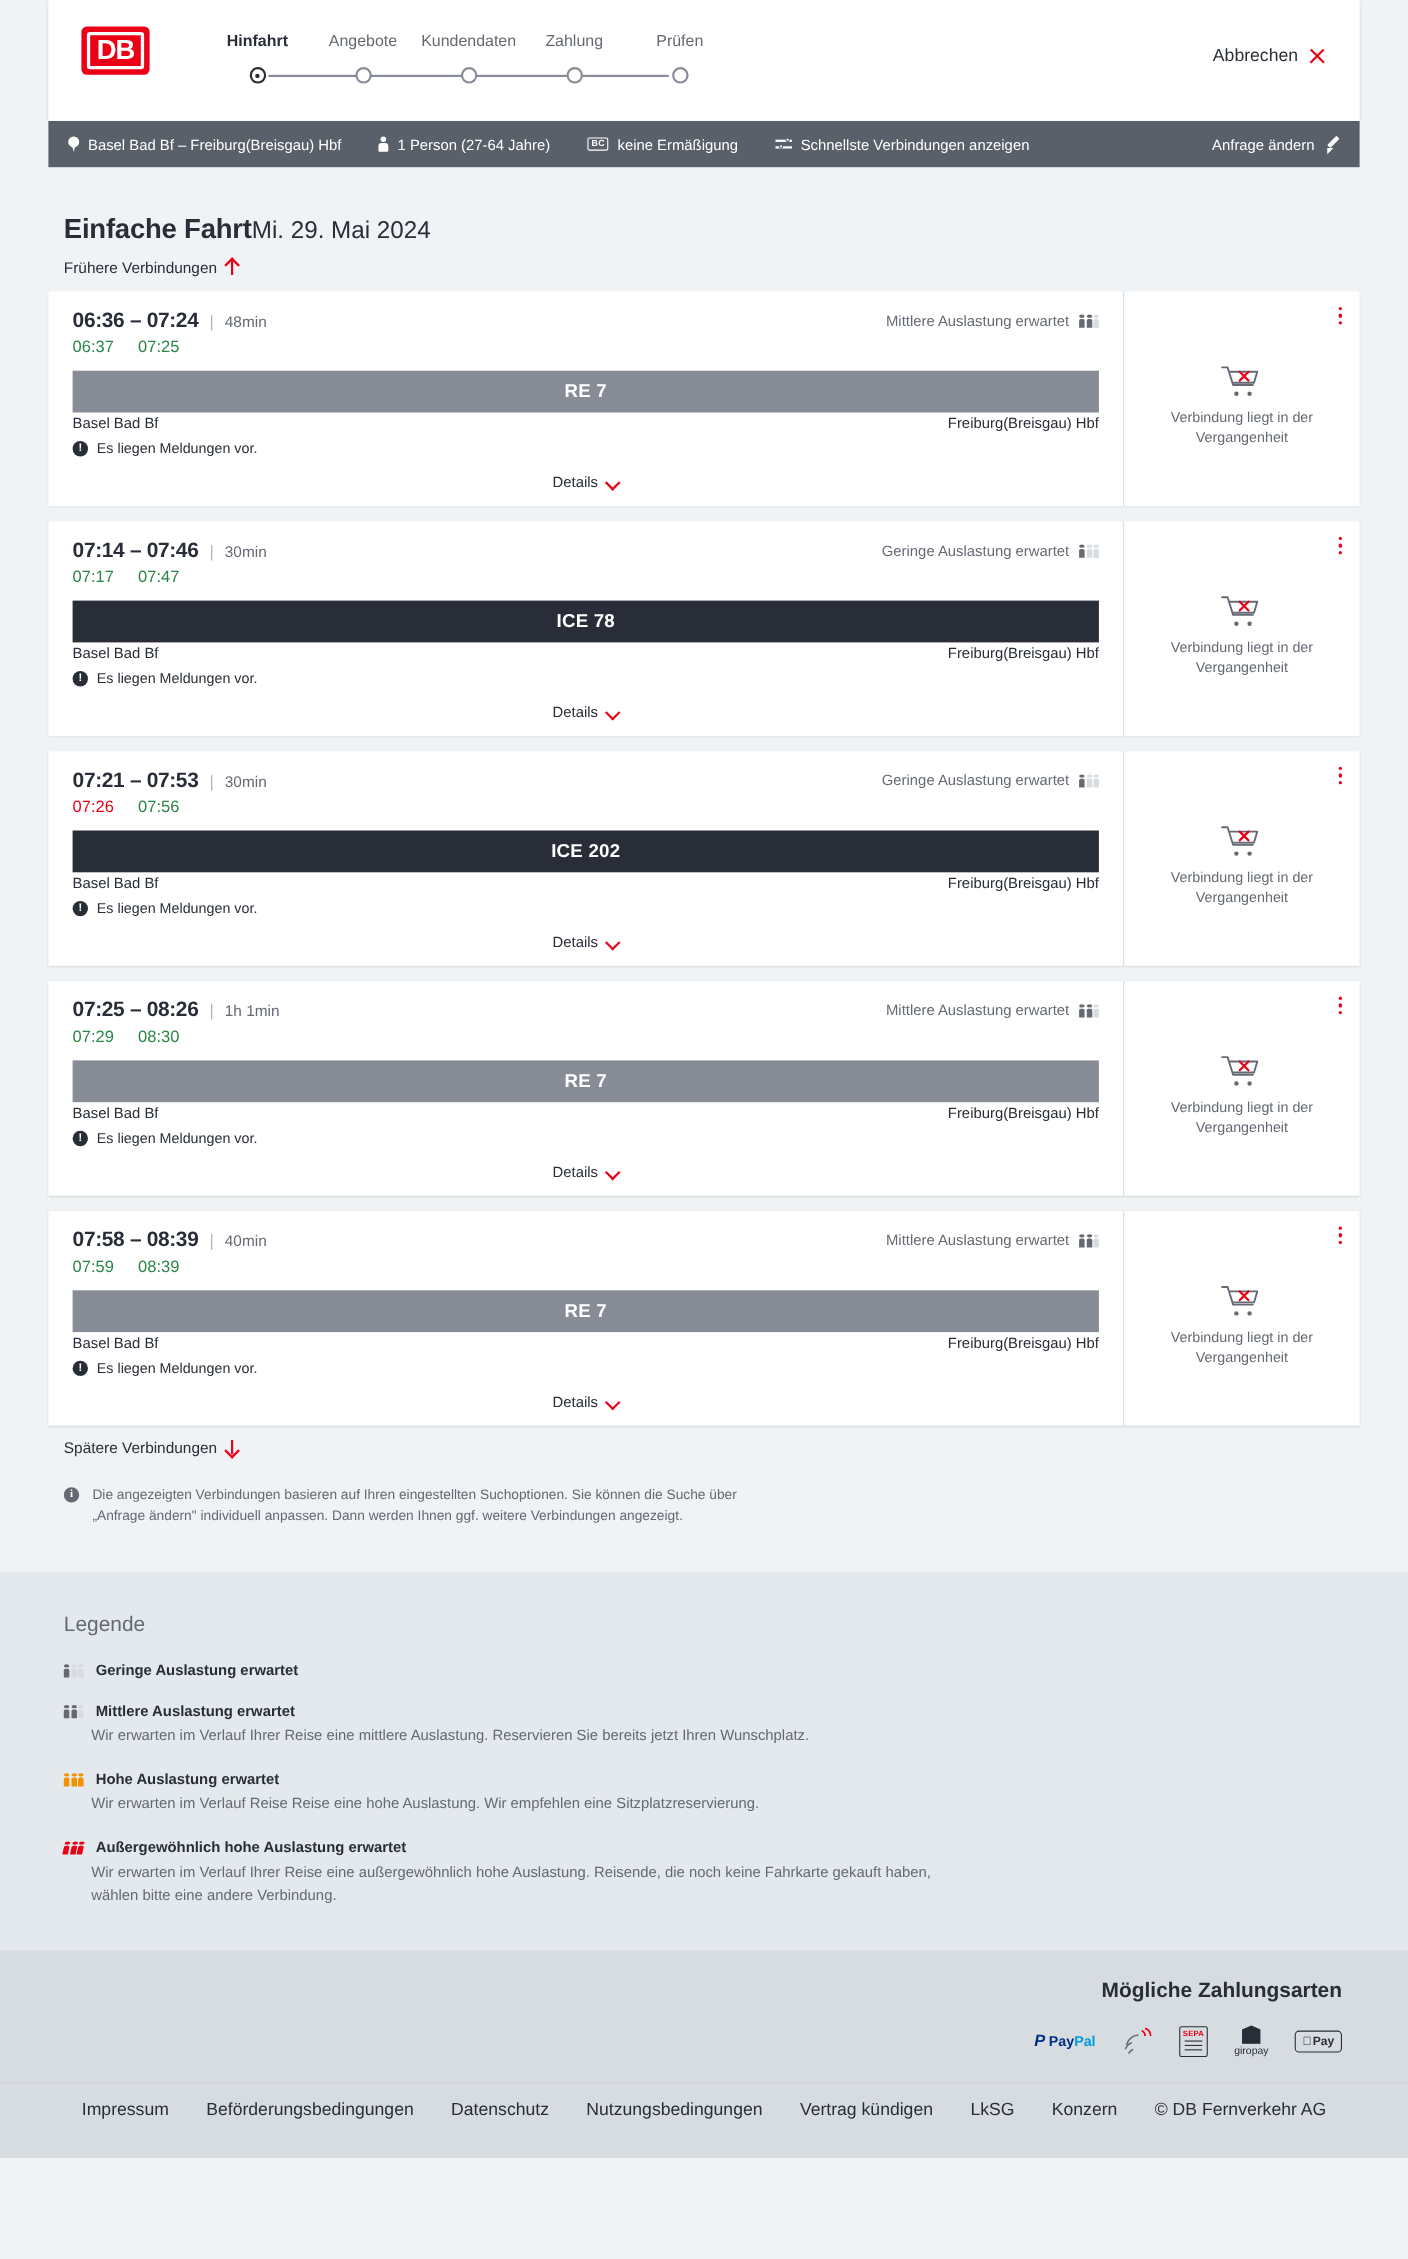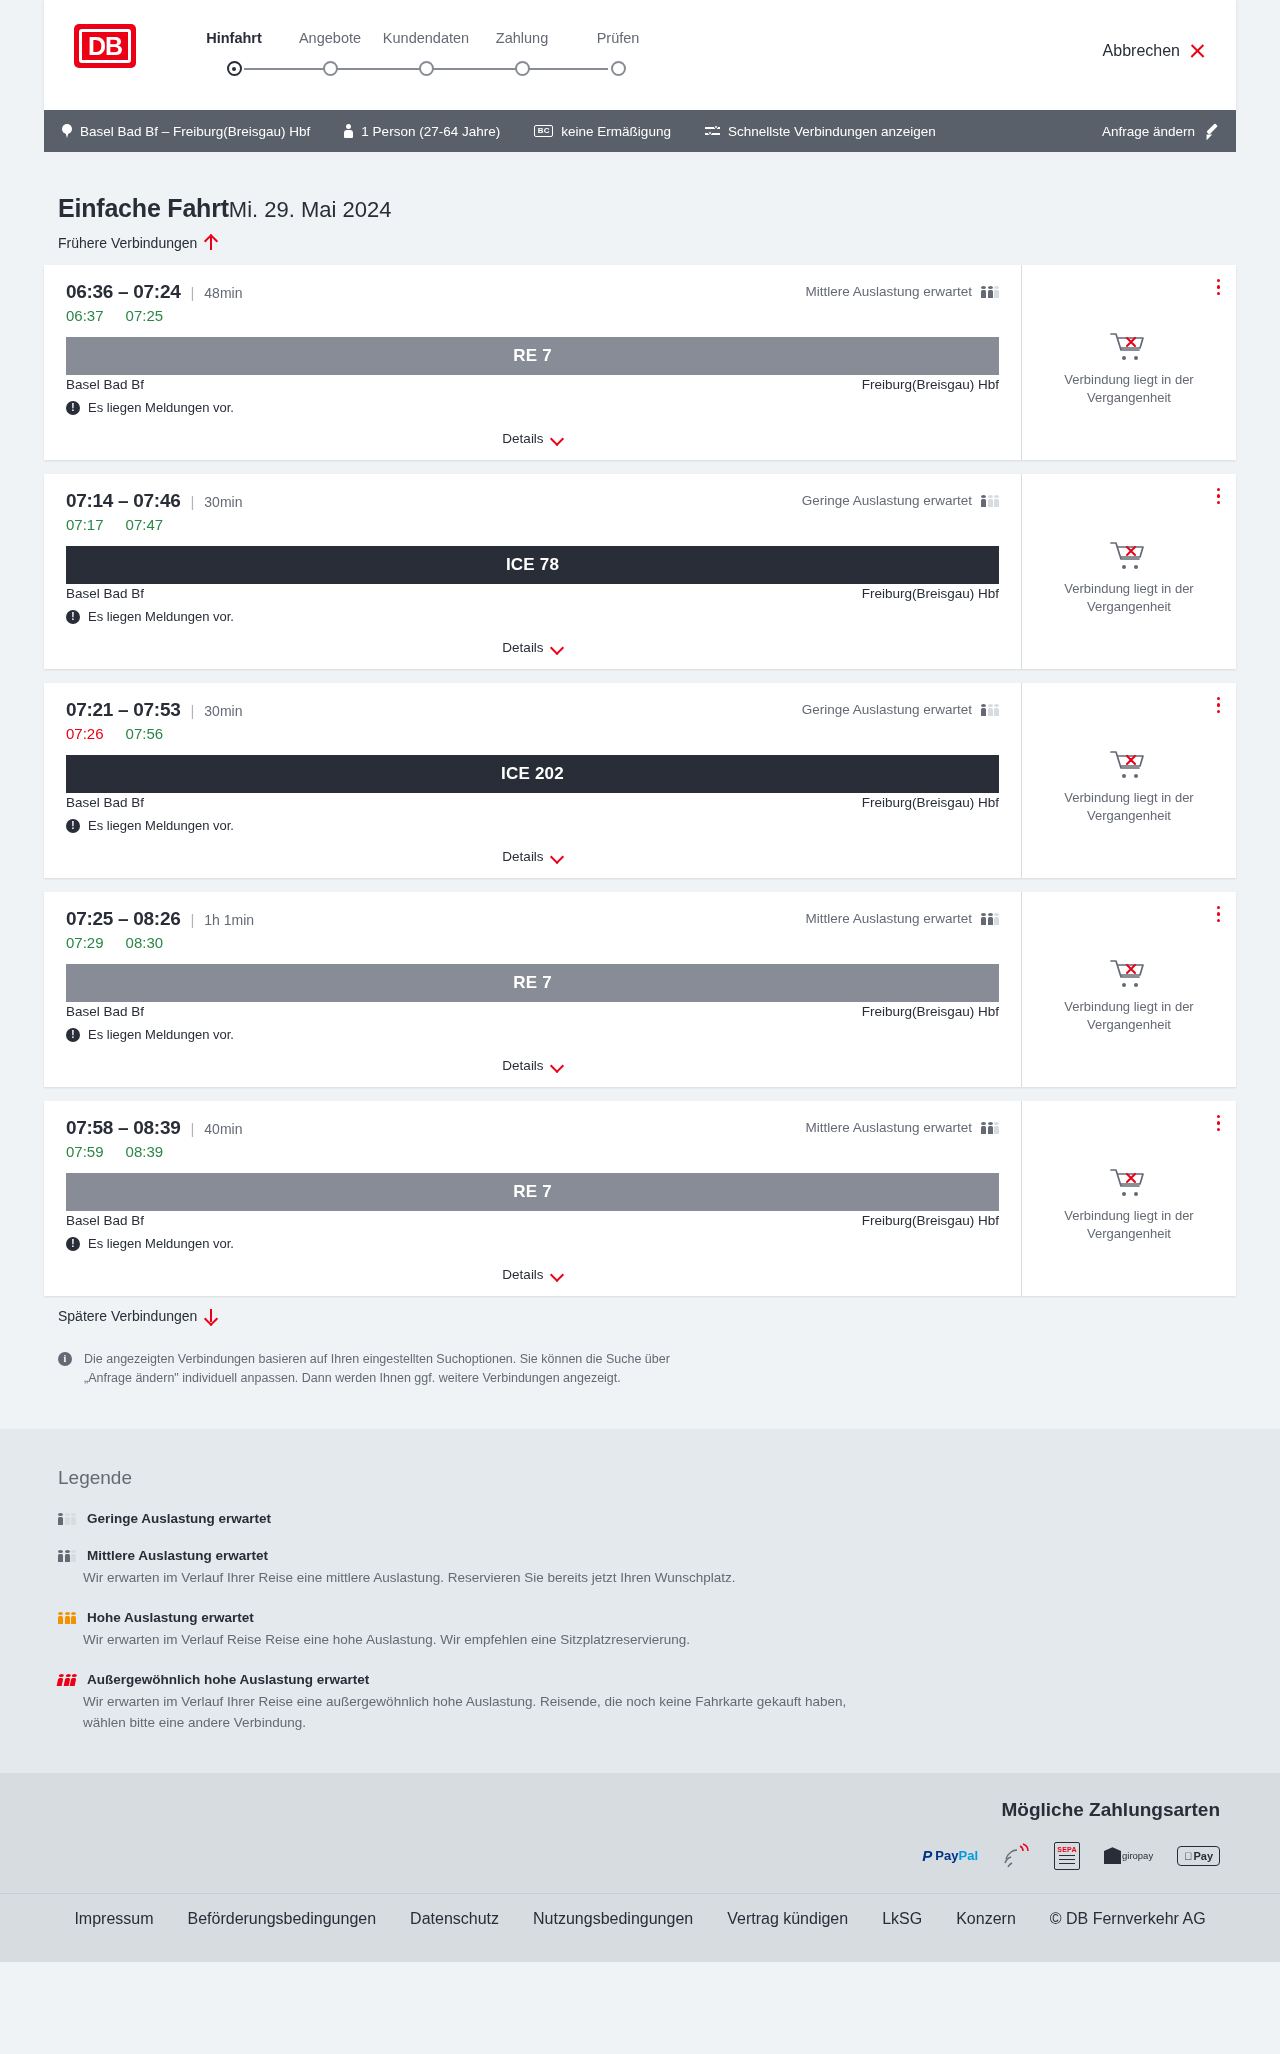--- a/index.html
+++ b/index.html
@@ -233,21 +233,21 @@
   .paypal{font-size:13px;font-weight:bold;display:flex;align-items:center;gap:3px;}
   .pp-p{color:#003087;font-size:15px;font-weight:bold;font-style:italic;}
   .pp-pay{color:#003087;}
   .pp-pal{color:#009cde;}
   .sepa-box{
     width:26px;height:28px;border:1.4px solid #282d37;border-radius:2px;position:relative;
     display:flex;flex-direction:column;align-items:center;padding-top:3px;
   }
   .sepa-box em{color:#ec0016;font-size:7px;font-weight:bold;font-style:normal;letter-spacing:.2px;}
   .sepa-box i{display:block;width:16px;height:1.2px;background:#282d37;margin-top:2.5px;}
-  .giropay{display:flex;flex-direction:row;align-items:center;gap:1px;}
+  .giropay{display:flex;flex-direction:column;align-items:center;gap:1px;}
   .giro-b{width:17px;height:17px;background:#282d37;
     clip-path:polygon(50% 0,100% 22%,100% 100%,0 100%,0 22%);}
   .giropay span{font-size:9.5px;color:#282d37;}
   .applepay{
     border:1.3px solid #282d37;border-radius:4px;padding:3px 6px;font-size:11px;
     font-weight:bold;color:#282d37;display:flex;align-items:center;gap:1px;
   }
   .contactless{width:28px;height:26px;position:relative;}
 
   

